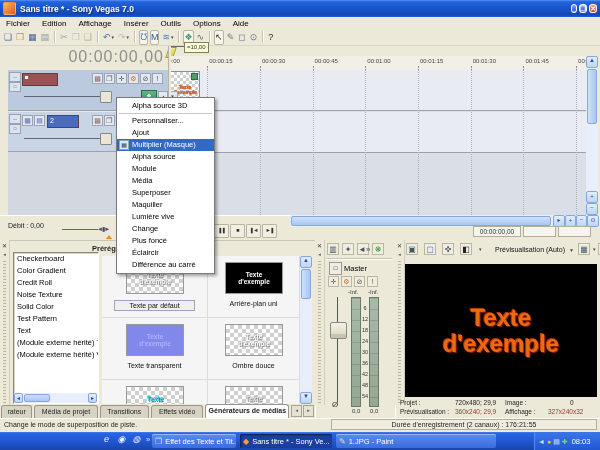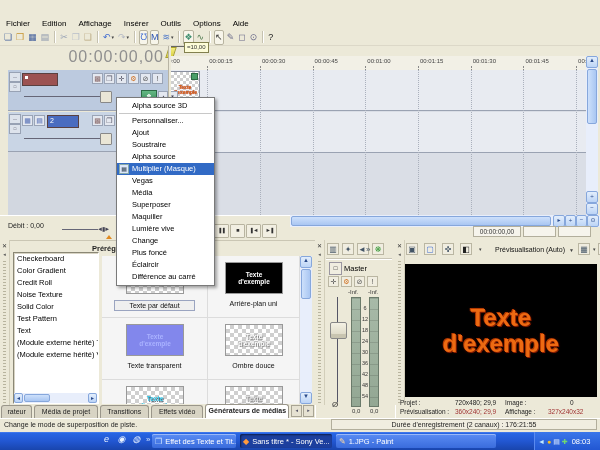--- a/index.html
+++ b/index.html
@@ -188,20 +188,25 @@
     border-left:1px solid #5a8af0;display:flex;align-items:center;padding-left:3px;box-sizing:border-box}
   .trico{font-size:7px;margin-right:2px}
   #clock{color:#fff;font-size:7.5px;margin-left:2px}
 </style>
 </head>
 <body>
 
 <div id="screen">
 
   
+  <div id="titlebar" class="abs">
+    <span id="appicon"></span>
+    <span id="wtitle">Sans titre * - Sony Vegas 7.0</span>
+    <span id="wincontrols"><span class="wctl">_</span><span class="wctl">❐</span><span class="wctl close">✕</span></span>
+  </div>
 
   
   <div id="menubar" class="abs">
       <span class="mitem">Fichier</span>
       <span class="mitem">Edition</span>
       <span class="mitem">Affichage</span>
       <span class="mitem">Insérer</span>
       <span class="mitem">Outils</span>
       <span class="mitem">Options</span>
       <span class="mitem">Aide</span>
@@ -545,24 +550,23 @@
         <span class="bi" style="color: rgb(255, 217, 160);">✎</span>
         <span>1.JPG - Paint</span>
       </div></div>
 
   
   <div id="ctxmenu" class="abs">
       <div class="citem"><span>Alpha source 3D</span></div>
       <div class="csep"></div>
       <div class="citem"><span>Personnaliser...</span></div>
       <div class="citem"><span>Ajout</span></div>
-      <div class="citem"><span>Soustraire</span></div>
+      <div class="citem sel"><span class="cicon">▦</span><span>Multiplier (Masque)</span></div>
       <div class="citem"><span>Alpha source</span></div>
-      <div class="citem sel"><span class="cicon">▦</span><span>Multiplier (Masque)</span></div>
-      <div class="citem"><span>Vegas</span></div>
+      <div class="citem"><span>Module</span></div>
       <div class="citem"><span>Média</span></div>
       <div class="citem"><span>Superposer</span></div>
       <div class="citem"><span>Maquiller</span></div>
       <div class="citem"><span>Lumière vive</span></div>
       <div class="citem"><span>Change</span></div>
       <div class="citem"><span>Plus foncé</span></div>
       <div class="citem"><span>Éclaircir</span></div>
       <div class="citem"><span>Différence au carré</span></div>
     </div>
 <span class="tfield abs" style="left: 473px; width: 48px;">00:00:00,00</span><span class="tfield abs" style="left: 523px; width: 33px;"></span><span class="tfield abs" style="left: 558px; width: 33px;"></span></div>

